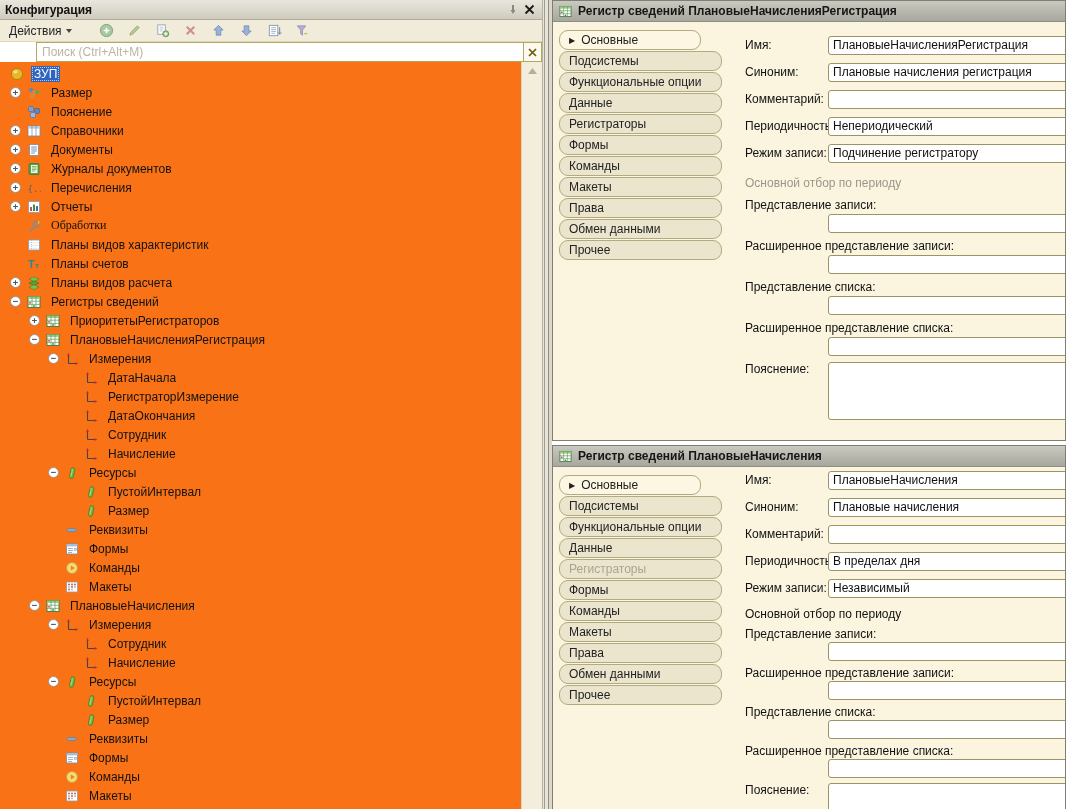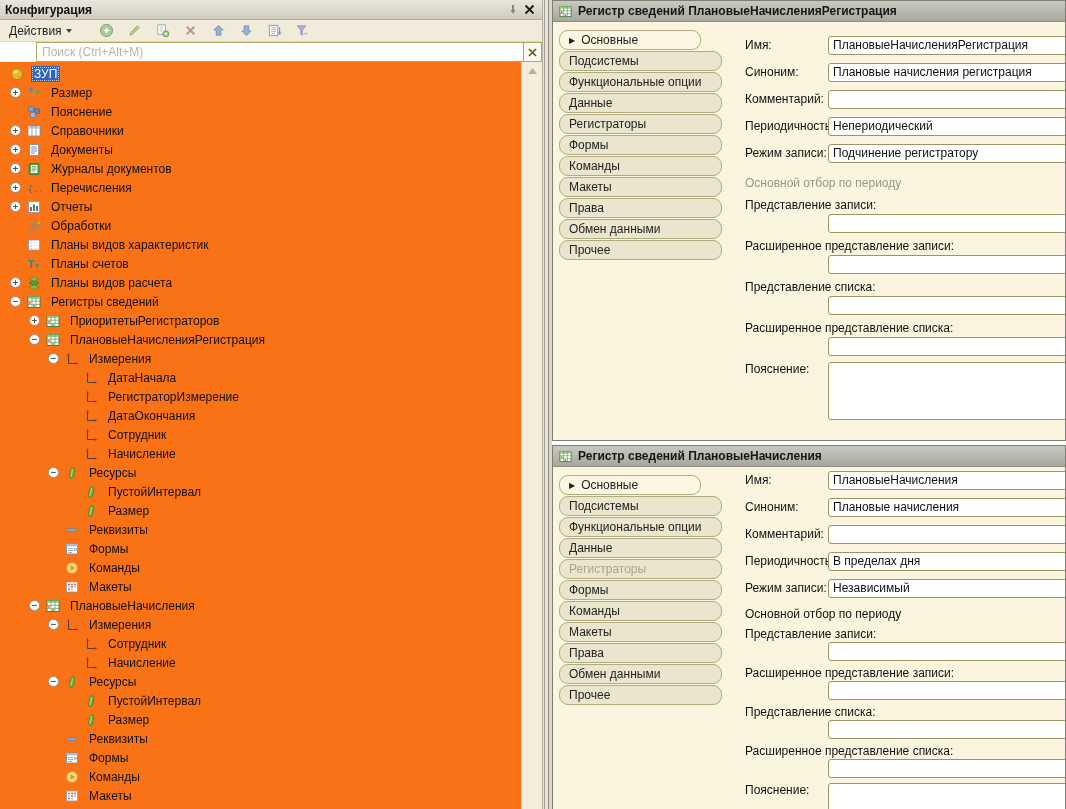--- a/index.html
+++ b/index.html
@@ -266,21 +266,21 @@
           <span class="icn ticon">
             <svg viewBox="0 0 14 14">
               <rect x="1.5" y="1.5" width="11" height="11" fill="#fff" stroke="#8a9aaa" stroke-width="0.8"></rect>
               <rect x="3" y="7" width="2" height="4" fill="#c05050"></rect>
               <rect x="6" y="4.5" width="2" height="6.5" fill="#4a8a3a"></rect>
               <rect x="9" y="6" width="2" height="5" fill="#4a6ab0"></rect>
             </svg>
           </span>
           <span class="tlabel">Отчеты</span>
         </div>
-        <div class="trow" style="padding-left: 10px;">
+        <div class="trow" style="padding-left: 10px; font-family: Liberation Serif, serif;">
           <span class="exp"></span>
           <span class="icn ticon">
             <svg viewBox="0 0 14 14">
               <path d="M3 12.5l4.5-4.5" stroke="#8a8a8a" stroke-width="2"></path>
               <circle cx="9.3" cy="5" r="2.8" fill="none" stroke="#8a8a8a" stroke-width="1.7"></circle>
               <path d="M11 1l.6 1.5 1.6.3-1.1 1.1.2 1.6-1.3-.8z" fill="#e8c020"></path>
             </svg>
           </span>
           <span class="tlabel">Обработки</span>
         </div>

